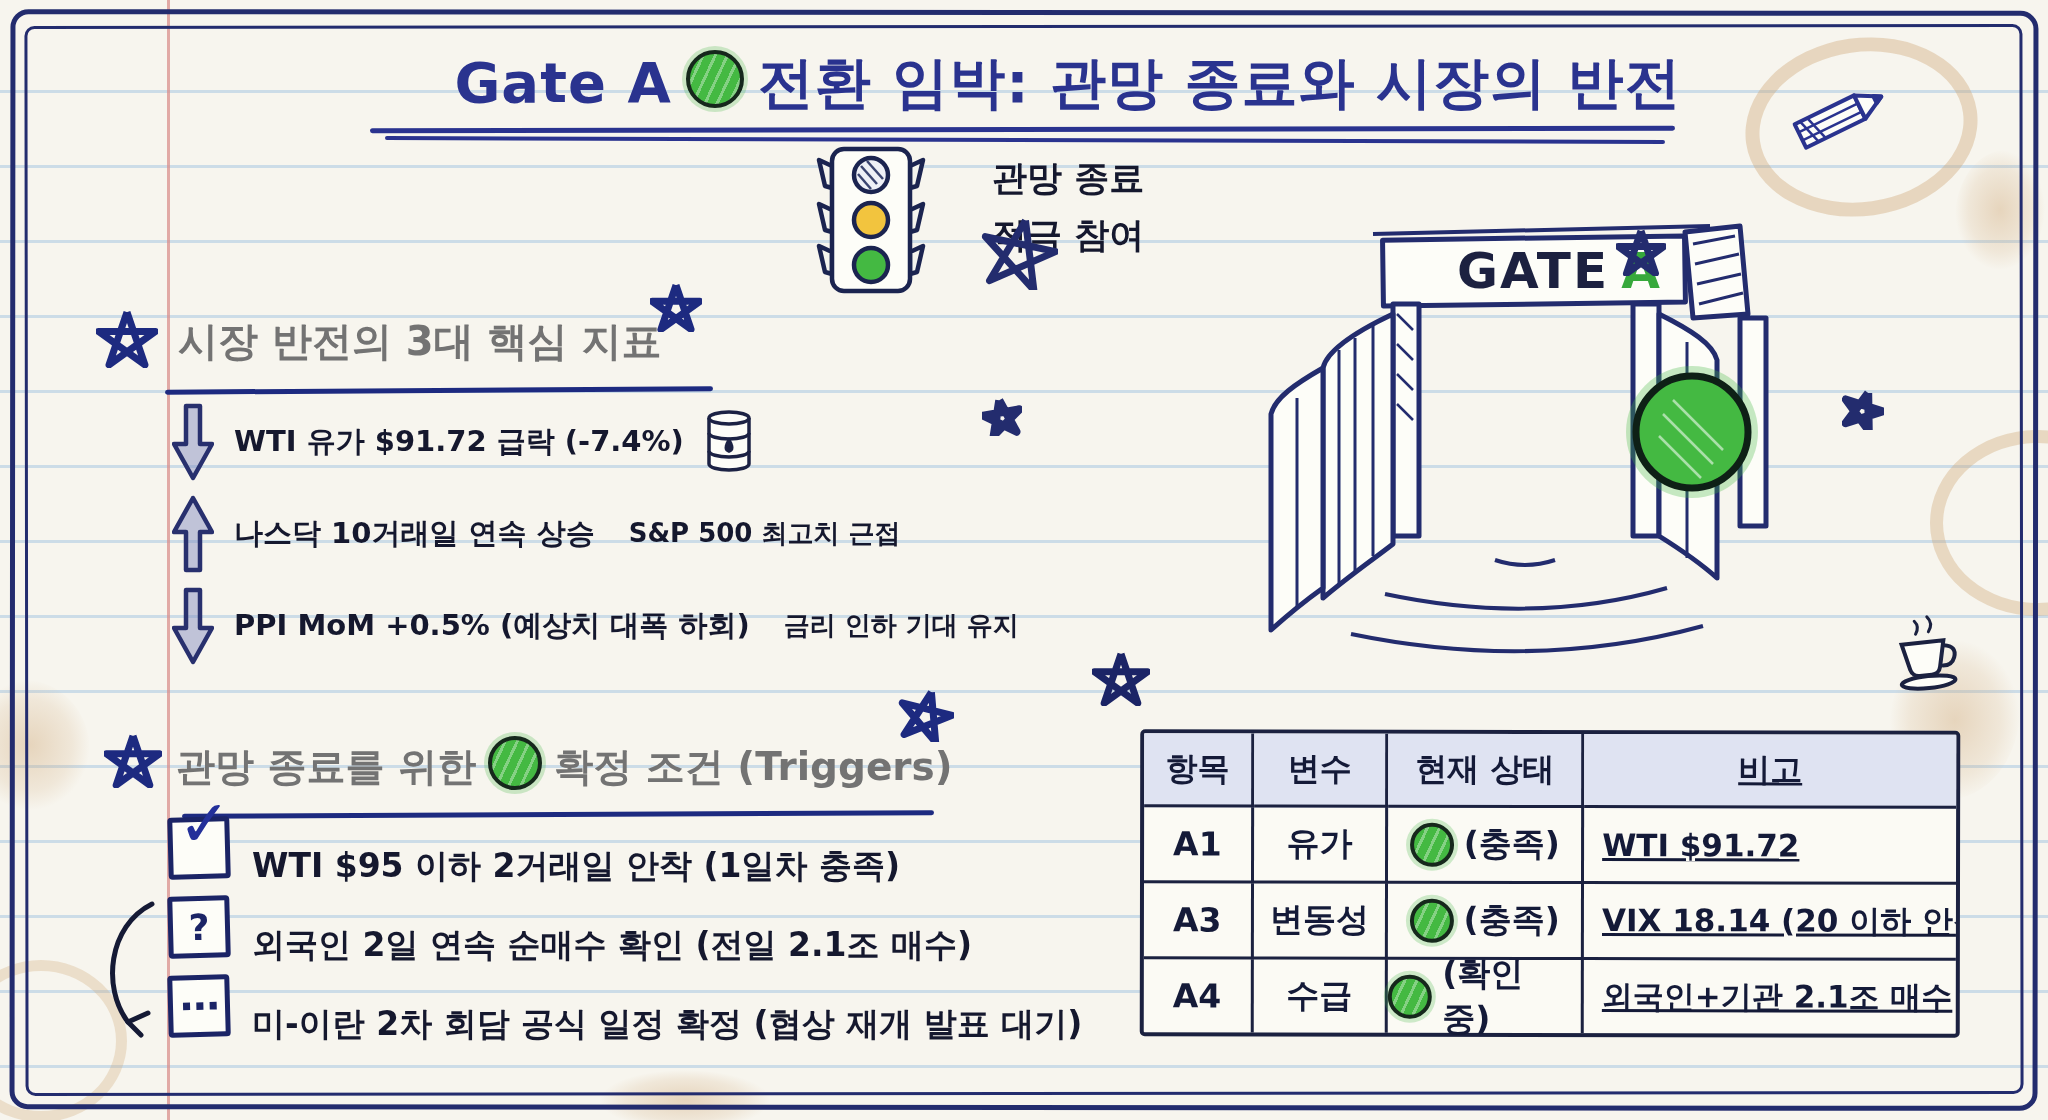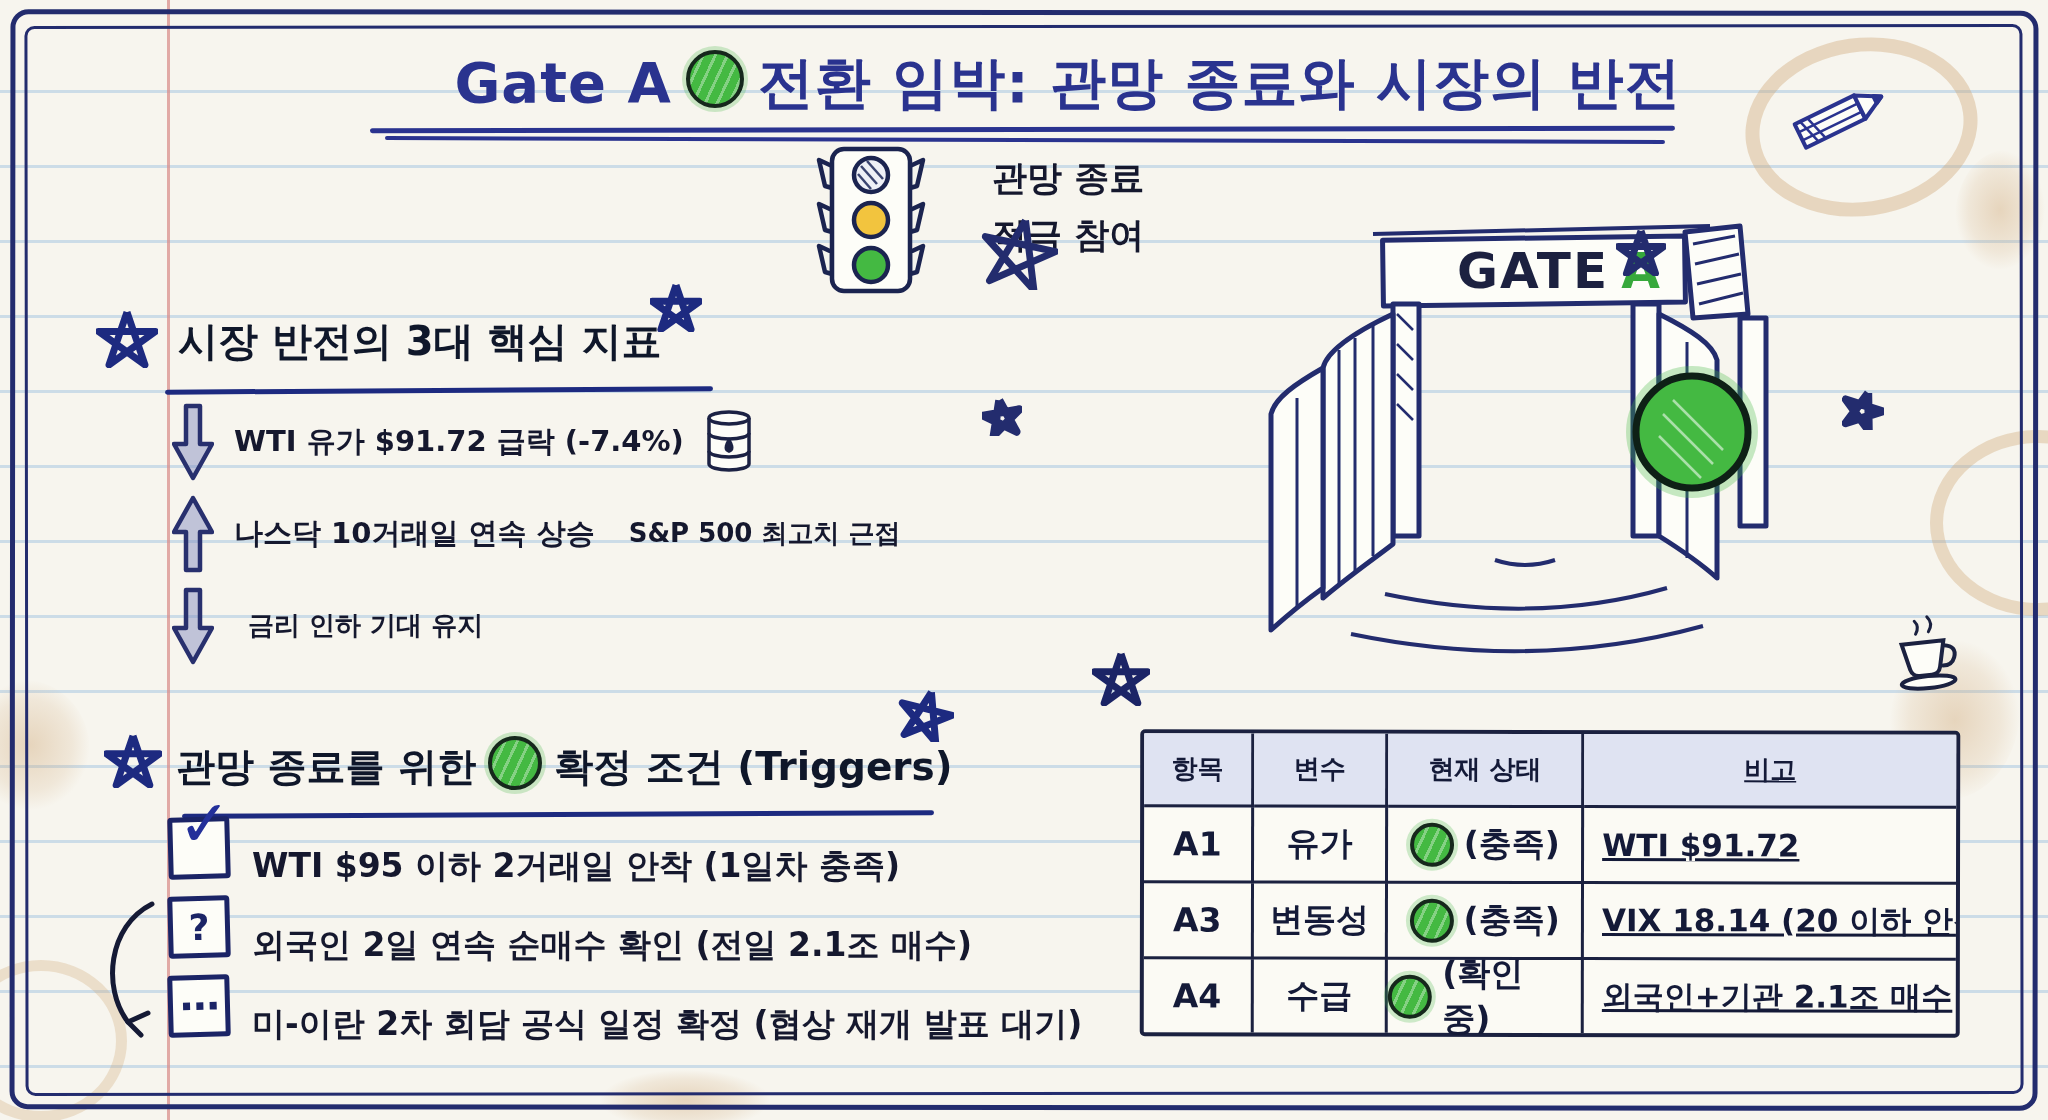--- a/index.html
+++ b/index.html
@@ -39,21 +39,21 @@
     font-size:56px;font-weight:bold;color:var(--title-blue);letter-spacing:1px;white-space:nowrap;margin-left:44px;}
   .green-dot{display:inline-block;vertical-align:-6px;border-radius:50%;
     background:var(--green);border:4px solid #16281c;
     background-image:repeating-linear-gradient(115deg, rgba(255,255,255,.35) 0 3px, rgba(0,0,0,0) 3px 11px);
     box-shadow:0 0 0 4px rgba(68,185,66,.25);}
   .title-dot{width:50px;height:50px;margin:0 14px;}
   .hand-line{position:absolute;height:5px;background:var(--title-blue);border-radius:3px;}
   
   .tl-caption{position:absolute;left:992px;top:150px;font-size:35px;font-weight:bold;color:var(--text-dark);line-height:1.62;}
   
-  .sec-heading{position:absolute;font-size:40px;font-weight:bold;color:#0f172a;white-space:nowrap;}
+  .sec-heading{position:absolute;font-size:40px;font-weight:bold;color:#737373;white-space:nowrap;}
   
   .ind-rows{position:absolute;left:172px;top:402px;display:flex;flex-direction:column;gap:13px;}
   .ind-row{display:flex;align-items:center;gap:20px;height:79px;}
   .ind-text{font-size:29px;font-weight:bold;color:var(--text-dark);white-space:nowrap;}
   .ind-note{font-size:26px;font-weight:bold;color:var(--text-dark);margin-left:14px;white-space:nowrap;}
   
   .trig-rows{position:absolute;left:168px;top:820px;display:flex;flex-direction:column;gap:23px;}
   .trig-row{display:flex;align-items:center;gap:22px;height:56px;}
   .trig-box{position:relative;width:52px;height:52px;border:5px solid #1b2466;border-radius:4px;
     background:#fdfdf8;flex:0 0 auto;transform:rotate(-1.5deg);}
@@ -65,21 +65,21 @@
   .trig-text{font-size:33px;font-weight:bold;color:var(--text-dark);white-space:nowrap;margin-top:36px;}
   .trig-dot{width:46px;height:46px;margin:0 12px;vertical-align:-10px;}
   
   .status-heading{position:absolute;left:1152px;top:652px;font-size:39px;font-weight:bold;color:#141a38;white-space:nowrap;}
   .status-table{position:absolute;left:1140px;top:730px;width:812px;border:4px solid #1b2140;border-radius:5px;
     background:#fbfaf4;transform:rotate(.1deg);display:grid;grid-template-columns:13.5% 16.6% 24.1% 45.8%;}
   .cell{border-right:3px solid #1b2140;border-bottom:3px solid #1b2140;display:flex;align-items:center;justify-content:center;
     font-weight:bold;color:#141a38;height:73px;font-size:33px;}
   .cell.last-col{border-right:none;text-decoration:underline;}
   .cell.last-row{border-bottom:none;}
-  .cell.head{background:var(--table-header-bg);font-size:26px;height:71px;text-align:right;}
+  .cell.head{background:var(--table-header-bg);font-size:32px;height:71px;text-align:right;}
   .cell.note{justify-content:flex-start;padding-left:18px;font-size:31px;white-space:nowrap;overflow:hidden;}
   .state-dot{width:36px;height:36px;margin-right:10px;flex:0 0 auto;}
   
   .doodle{position:absolute;}
   .doodle path,.doodle rect,.doodle polygon,.doodle polyline,.doodle line,.doodle ellipse,.doodle circle{vector-effect:non-scaling-stroke;}
 </style>
 </head>
 <body>
 
 <div class="page">
@@ -171,20 +171,21 @@
       <svg width="42" height="80" viewBox="0 0 42 80">
         <polygon points="14,76 28,76 28,38 40,38 21,4 2,38 14,38" fill="#7d87bd" fill-opacity=".45" stroke="#28306e" stroke-width="4.5" stroke-linejoin="round"></polygon>
       </svg>
       <span class="ind-text">나스닥 10거래일 연속 상승</span>
       <span class="ind-note">S&amp;P 500 최고치 근접</span>
     </div>
     <div class="ind-row">
       <svg width="42" height="80" viewBox="0 0 42 80">
         <polygon points="14,4 28,4 28,42 40,42 21,76 2,42 14,42" fill="#7d87bd" fill-opacity=".45" stroke="#28306e" stroke-width="4.5" stroke-linejoin="round"></polygon>
       </svg>
+      <span class="ind-text">PPI MoM +0.5% (예상치 대폭 하회)</span>
       <span class="ind-note">금리 인하 기대 유지</span>
     </div>
   </div>
 
   <svg class="doodle" style="left:1235px;top:192px;" width="620" height="470" viewBox="0 0 620 470">
     <g stroke="#232c6e" stroke-width="5" fill="#fdfdf8" stroke-linejoin="round">
 
       <line x1="138" y1="42" x2="475" y2="34" stroke-width="4"></line>
       <rect x="148" y="46" width="302" height="66" transform="rotate(-.8 300 80)"></rect>
 

